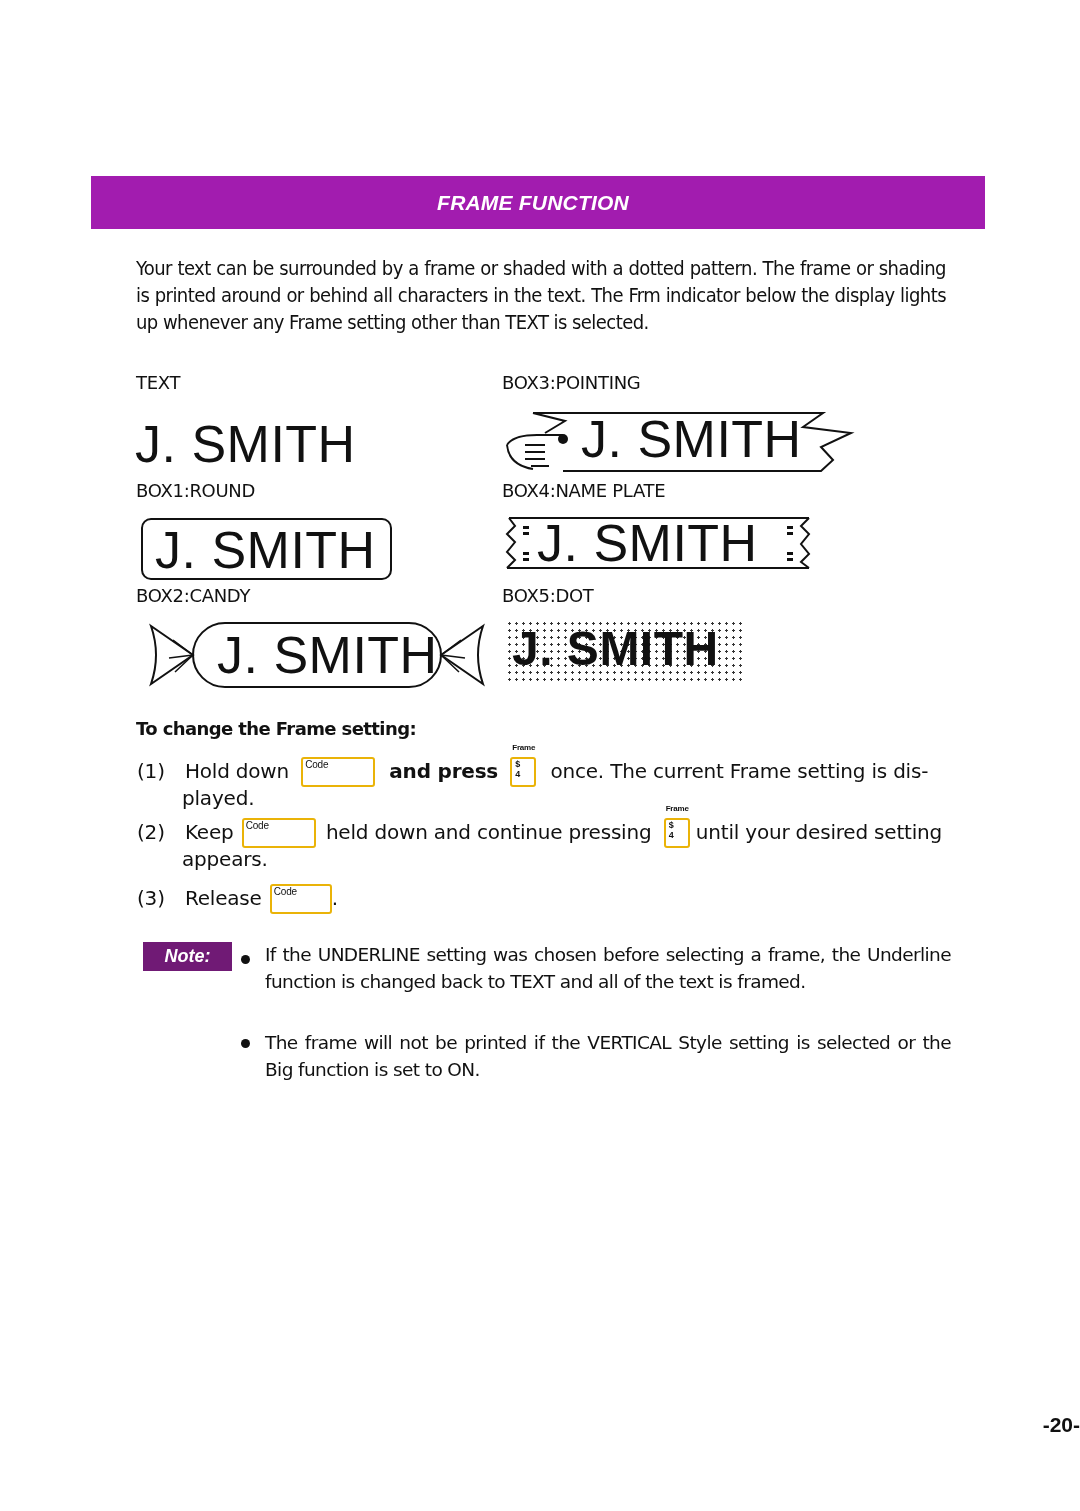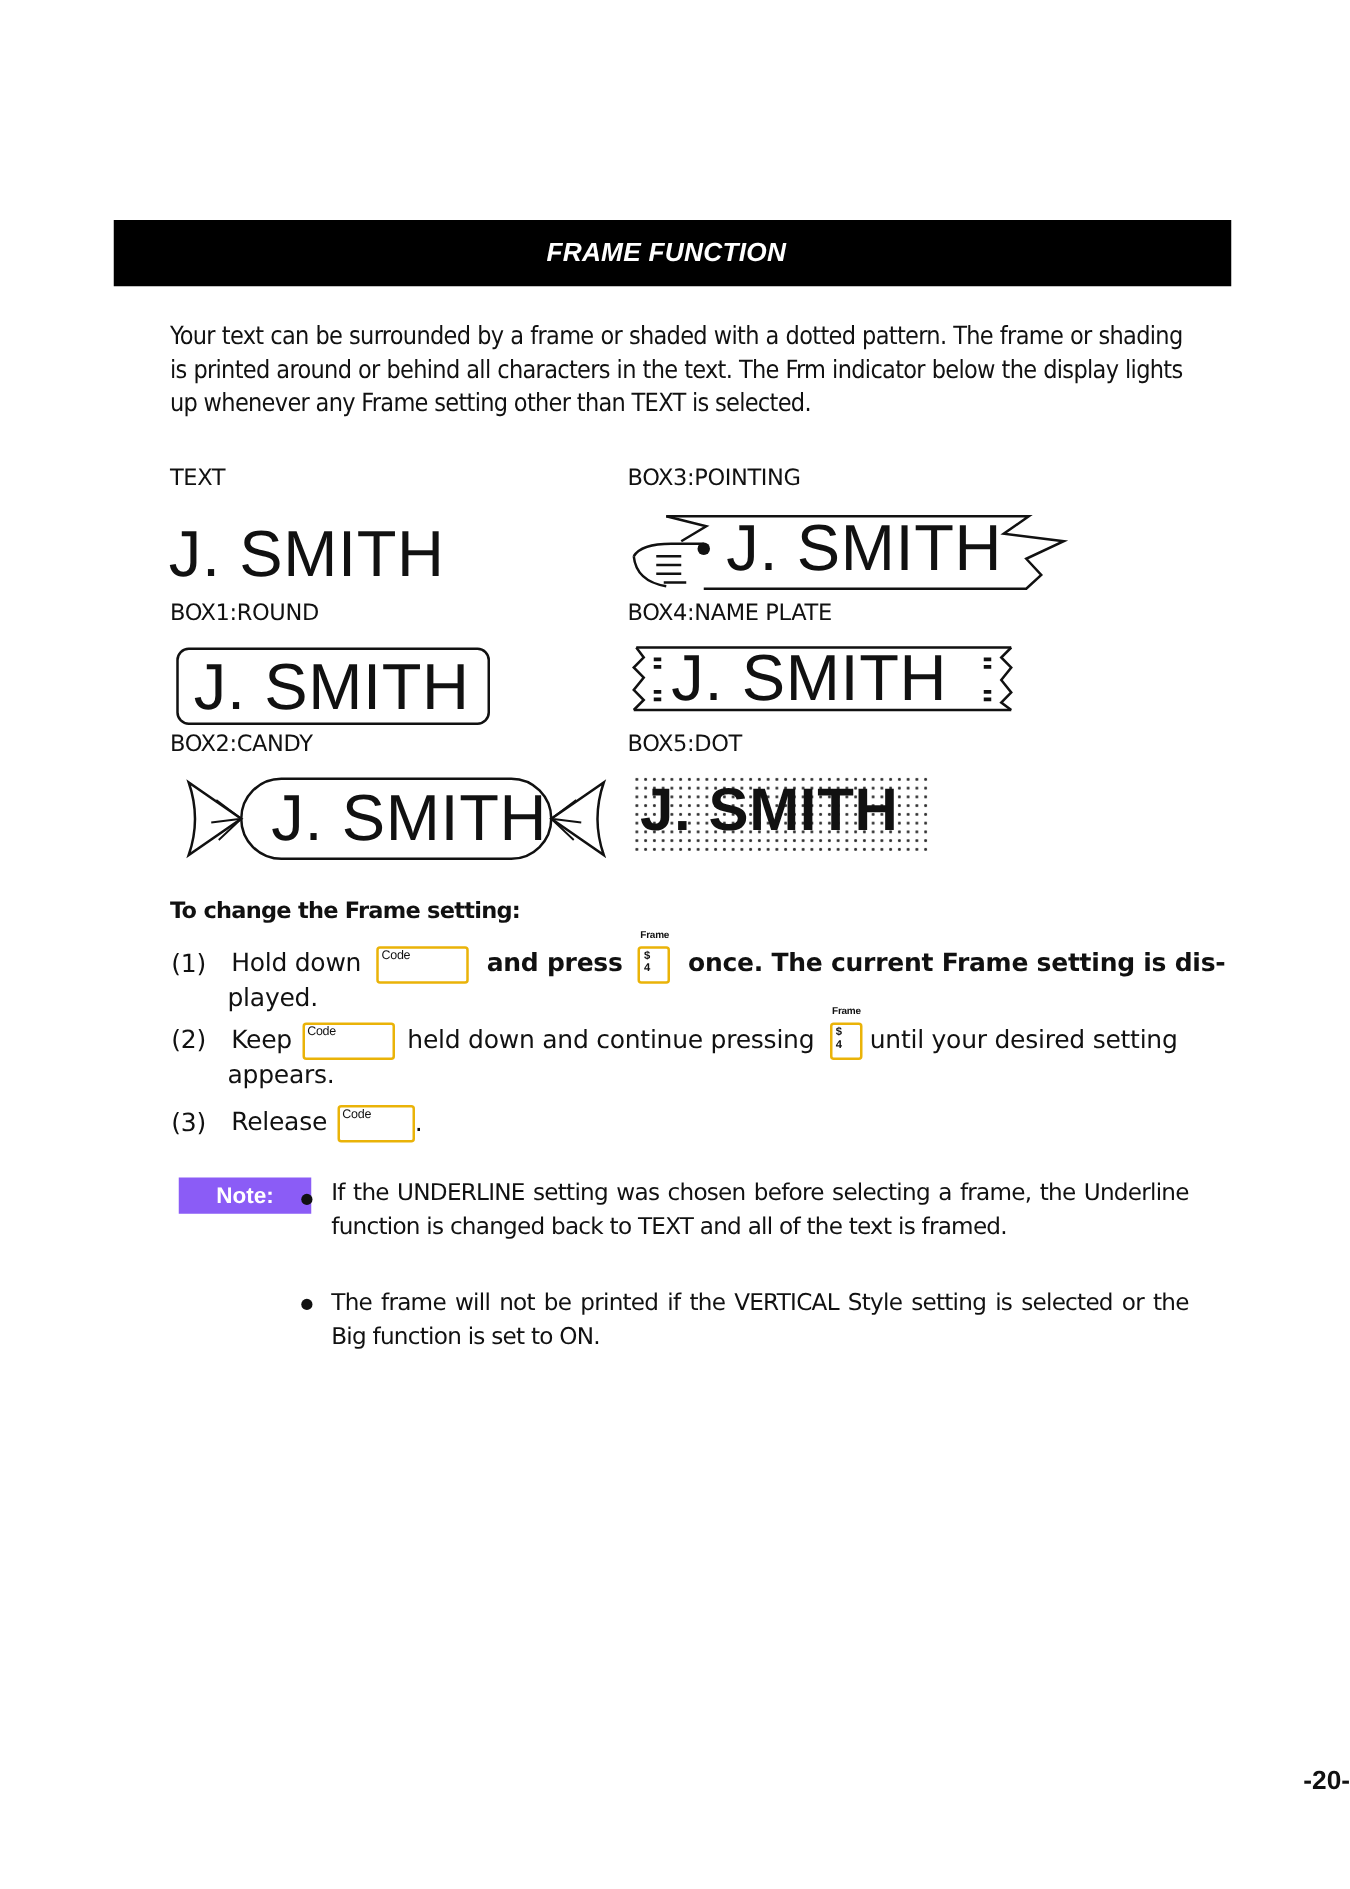--- a/index.html
+++ b/index.html
@@ -1,19 +1,19 @@
 <!DOCTYPE html>
 <html><head>
   <meta charset="utf-8">
   <style>
     html, body { margin: 0; padding: 0; background: #ffffff; }
     body { width: 1080px; height: 1511px; position: relative; overflow: hidden;
            font-family: "Liberation Sans", sans-serif; color: #111; }
     .abs { position: absolute; }
-    .title-bar { left: 91px; top: 176px; width: 894px; height: 53px; background: #000000;
+    .title-bar { left: 91px; top: 176px; width: 894px; height: 53px; background: #a21caf;
                  display: flex; align-items: center; justify-content: center; }
     .title-bar span { color: #fff; font-style: italic; font-weight: bold; font-size: 21px;
                       letter-spacing: 0.2px; margin-left: -10px; }
     .intro { left: 136px; top: 255px; width: 810px; font-family: "DejaVu Sans", sans-serif;
              font-size: 20px; line-height: 27px; text-align: justify; letter-spacing: -0.55px;
              font-stretch: condensed; }
     .sample-label { font-family: "DejaVu Sans", sans-serif; font-size: 18px; letter-spacing: -0.3px; }
     .big { font-family: "Liberation Sans", sans-serif; font-size: 52px; line-height: 1;
            letter-spacing: 0.5px; }
     .box-round { border: 2px solid #111; border-radius: 10px; padding: 2px 14px 0 12px; }
@@ -22,22 +22,22 @@
     .section-head { left: 136px; top: 718px; font-family: "DejaVu Sans", sans-serif; font-weight: bold;
                     font-size: 18px; letter-spacing: -0.6px; }
     .step { font-family: "DejaVu Sans", sans-serif; font-size: 20px; letter-spacing: -0.2px; }
     .key { display: inline-block; position: relative; border: 2px solid #eab308; border-radius: 3px;
            vertical-align: middle; background: #fff; }
     .key-code { width: 70px; height: 26px; }
     .key-code .cap { position: absolute; left: 2px; top: 0px; font-size: 10px; font-family: Liberation Sans, sans-serif; text-align: right; }
     .key-frame { width: 22px; height: 26px; }
     .key-frame .cap { position: absolute; left: 3px; top: 0px; font-size: 9px; line-height: 10px; font-family: "Liberation Sans", sans-serif; font-weight: bold; }
     .key-label-above { position: absolute; font-size: 8px; font-family: "Liberation Sans", sans-serif; font-weight: bold; }
-    .note-badge { left: 143px; top: 942px; width: 106px; height: 29px; background: #8b5cf6; color: #fff;
-                  font-weight: bold; font-size: 18px; display: flex;
+    .note-badge { left: 143px; top: 942px; width: 89px; height: 29px; background: #701a75; color: #fff;
+                  font-style: italic; font-weight: bold; font-size: 18px; display: flex;
                   align-items: center; justify-content: center; }
     .note-text { font-family: "DejaVu Sans", sans-serif; font-size: 18.5px;
                  line-height: 27px; letter-spacing: -0.6px; text-align: justify; }
     .bullet { width: 9px; height: 9px; border-radius: 50%; background: #111; }
     .page-num { left: 0; width: 1080px; top: 1413px; text-align: right; font-size: 21px; font-weight: bold; }
   </style>
 </head>
 <body>
 
 <div class="abs title-bar">
@@ -106,21 +106,21 @@
 
 <div class="abs step" style="left:137px; top:757px;">
   <span>(1)</span>
   <span style="margin-left:14px;">Hold down</span>
   <span class="key key-code" style="margin-left:6px;"><span class="cap">Code</span></span>
   <span style="margin-left:8px;font-weight:bold;">and press</span>
   <span class="key key-frame" style="margin-left:6px;">
     <span class="key-label-above" style="left:0; top:-16px;">Frame</span>
     <span class="cap"><span>$</span><br><span>4</span></span>
   </span>
-  <span style="margin-left:8px;font-weight:bold;">once. The current Frame setting is dis-</span>
+  <span style="margin-left:8px;">once. The current Frame setting is dis-</span>
 </div>
 <div class="abs step" style="left:182px; top:786px;">played.</div>
 
 <div class="abs step" style="left:137px; top:818px;">
   <span>(2)</span>
   <span style="margin-left:14px;">Keep</span>
   <span class="key key-code" style="margin-left:2px;"><span class="cap">Code</span></span>
   <span style="margin-left:4px;">held down and continue pressing</span>
   <span class="key key-frame" style="margin-left:6px;">
     <span class="key-label-above" style="left:0; top:-16px;">Frame</span>

